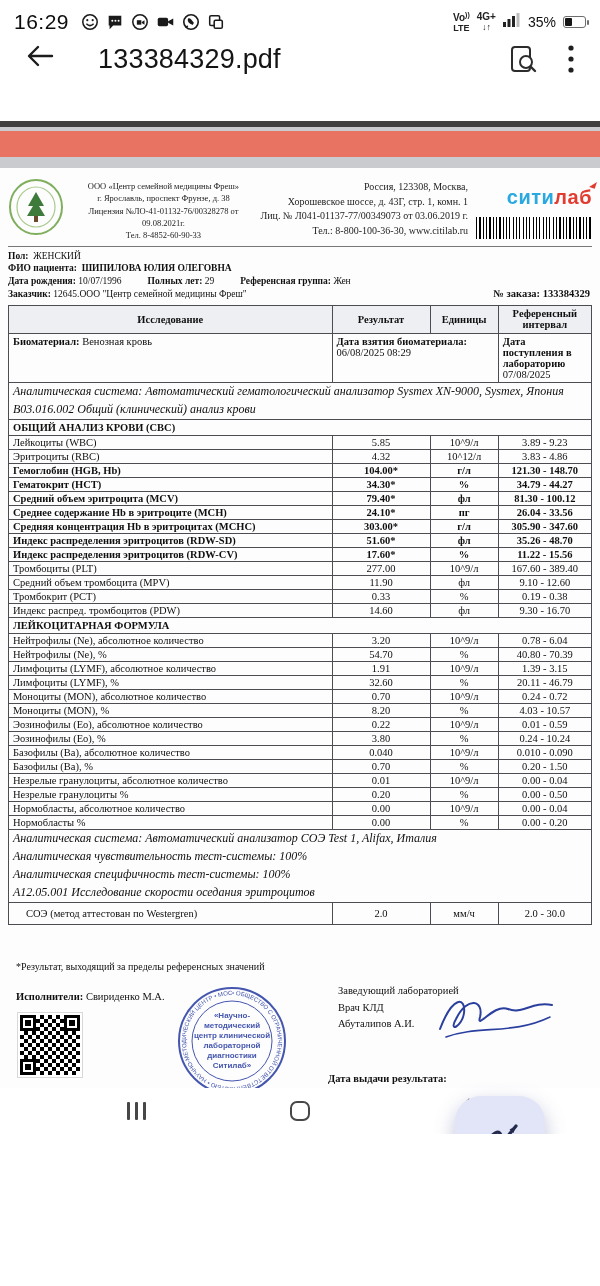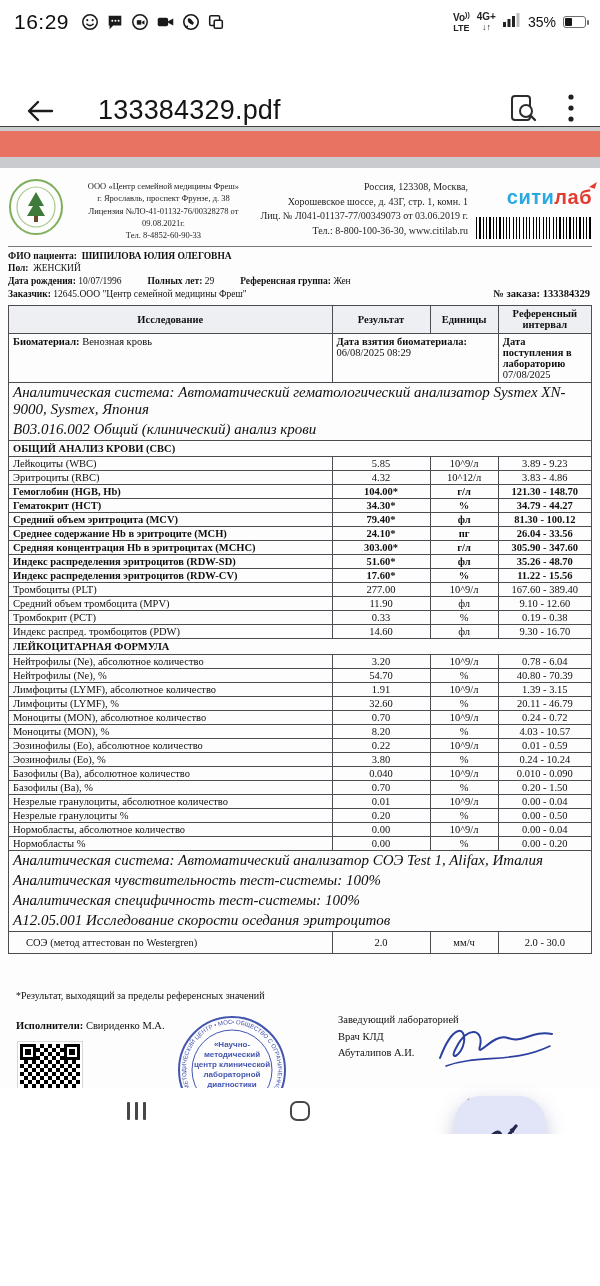--- a/index.html
+++ b/index.html
@@ -18,21 +18,21 @@
   .sb-stack .s1{font-size:10px;font-weight:700;color:#222;}
   .sb-stack .s2{font-size:9px;font-weight:700;color:#222;margin-top:1px;}
   .waves{font-size:7px;vertical-align:super;}
   .sb-batt-text{font-size:14px;color:#111;}
   .batt{position:relative;width:23px;height:12px;border:1.5px solid #6d6d6d;border-radius:3px;display:inline-block;}
   .batt::before{content:"";position:absolute;left:1px;top:1px;bottom:1px;width:35%;background:#161616;border-radius:1px;}
   .batt::after{content:"";position:absolute;right:-4px;top:3px;width:2.5px;height:5px;background:#6d6d6d;border-radius:1px;}
 
   
   .pdf-toolbar{position:absolute;top:44px;left:0;width:600px;height:83px;background:#fff;
-               display:flex;align-items:flex-end;padding:0 26px;border-bottom:1px solid #404040;}
+               display:flex;align-items:flex-start;padding:0 26px;border-bottom:6px solid #404040;}
   .tb-back{background:none;border:none;padding:0;cursor:pointer;display:flex;align-items:center;}
   .tb-title{font-size:27px;font-weight:500;color:#141414;margin-left:44px;letter-spacing:.2px;}
   .tb-actions{margin-left:auto;display:flex;align-items:center;gap:30px;}
   .tb-btn{background:none;border:none;padding:0;cursor:pointer;display:flex;align-items:center;}
 
   
   .viewer{position:absolute;top:127px;left:0;width:600px;height:1113px;background:#cacbcf;overflow:hidden;}
   .strip-top{margin-top:4px;width:600px;height:26px;background:#e97362;}
   .doc-page{position:relative;margin-top:11px;width:600px;height:989px;background:#fdfdfe;overflow:hidden;
             font-family:"Liberation Serif",serif;color:#101010;}
@@ -60,21 +60,21 @@
   .p-gap{display:inline-block;width:26px;}
   .order-no{position:absolute;right:2px;bottom:2px;font-size:10.5px;font-weight:700;}
 
   
   .report{width:100%;border-collapse:collapse;font-size:10.5px;color:#0f0f0f;table-layout:fixed;margin-top:2px;}
   .report th,.report td{border:1px solid #4c4d52;padding:1px 4px;overflow:hidden;}
   .report .head-row th{background:#edeff3;font-weight:700;text-align:center;padding:2.5px 4px;}
   .report .profile-row td{text-align:center;font-weight:700;padding:2px 4px;}
   .report .bio-row td{vertical-align:top;padding:2px 4px;height:34px;}
   .report .bio-row .lbl{font-weight:700;}
-  .report .note td{border-top:none;border-bottom:none;font-style:italic;font-size:15px;padding:1.5px 4px;}
+  .report .note td{border-top:none;border-bottom:none;font-style:italic;font-size:12px;padding:1.5px 4px;}
   .report .section-row td{font-weight:700;padding:2px 4px;}
   .report td.c-res,.report td.c-unit,.report td.c-ref{text-align:center;}
   .report tr.flag td{font-weight:700;}
   .report .soe-row td{padding:5px 17px;}
 
   
   .footer-zone{position:relative;height:212px;font-size:10.5px;}
   .asterisk-note{position:absolute;left:8px;top:36px;font-size:10px;}
   .performers{position:absolute;left:8px;top:66px;}
   .performers b{font-weight:700;}
@@ -244,24 +244,24 @@
           <div class="brand-col">
             <div class="citilab">
               <span class="citi">сити</span><span class="lab">лаб</span><span class="flag"></span>
             </div>
             <div class="barcode"></div>
           </div>
         </div>
 
         <div class="patient-block">
           <div class="p-line">
+            <b>Пол:</b>&nbsp;&nbsp;<span>ЖЕНСКИЙ</span>
+          </div>
+          <div class="p-line">
             <b>ФИО пациента:</b>&nbsp;&nbsp;<b>ШИПИЛОВА ЮЛИЯ ОЛЕГОВНА</b>
-          </div>
-          <div class="p-line">
-            <b>Пол:</b>&nbsp;&nbsp;<span>ЖЕНСКИЙ</span>
           </div>
           <div class="p-line">
             <b>Дата рождения:</b> <span>10/07/1996</span><span class="p-gap"></span><b>Полных лет:</b> <span>29</span><span class="p-gap"></span><b>Референсная группа:</b> <span>Жен</span>
           </div>
           <div class="p-line">
             <b>Заказчик:</b> <span>12645.ООО "Центр семейной медицины Фреш"</span>
           </div>
           <div class="order-no">
             <span>№ заказа:</span> <span>133384329</span>
           </div>

